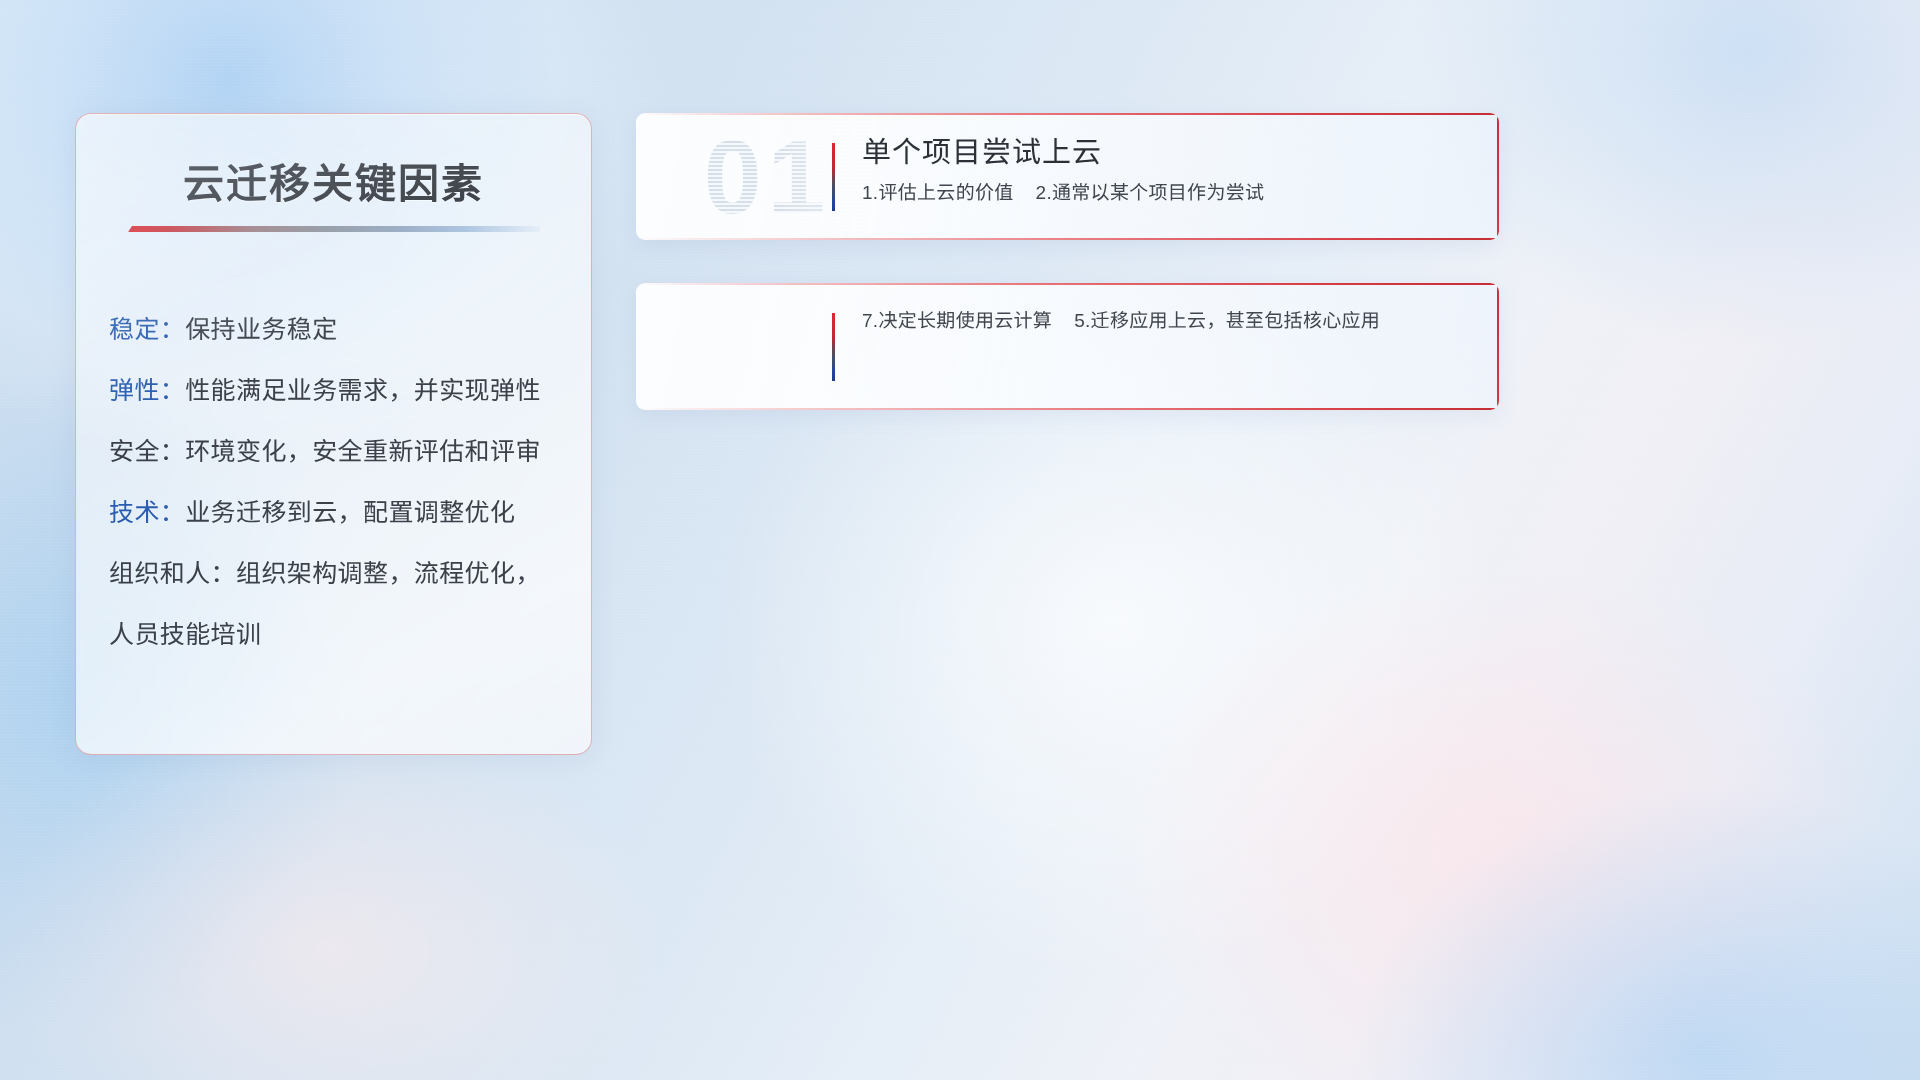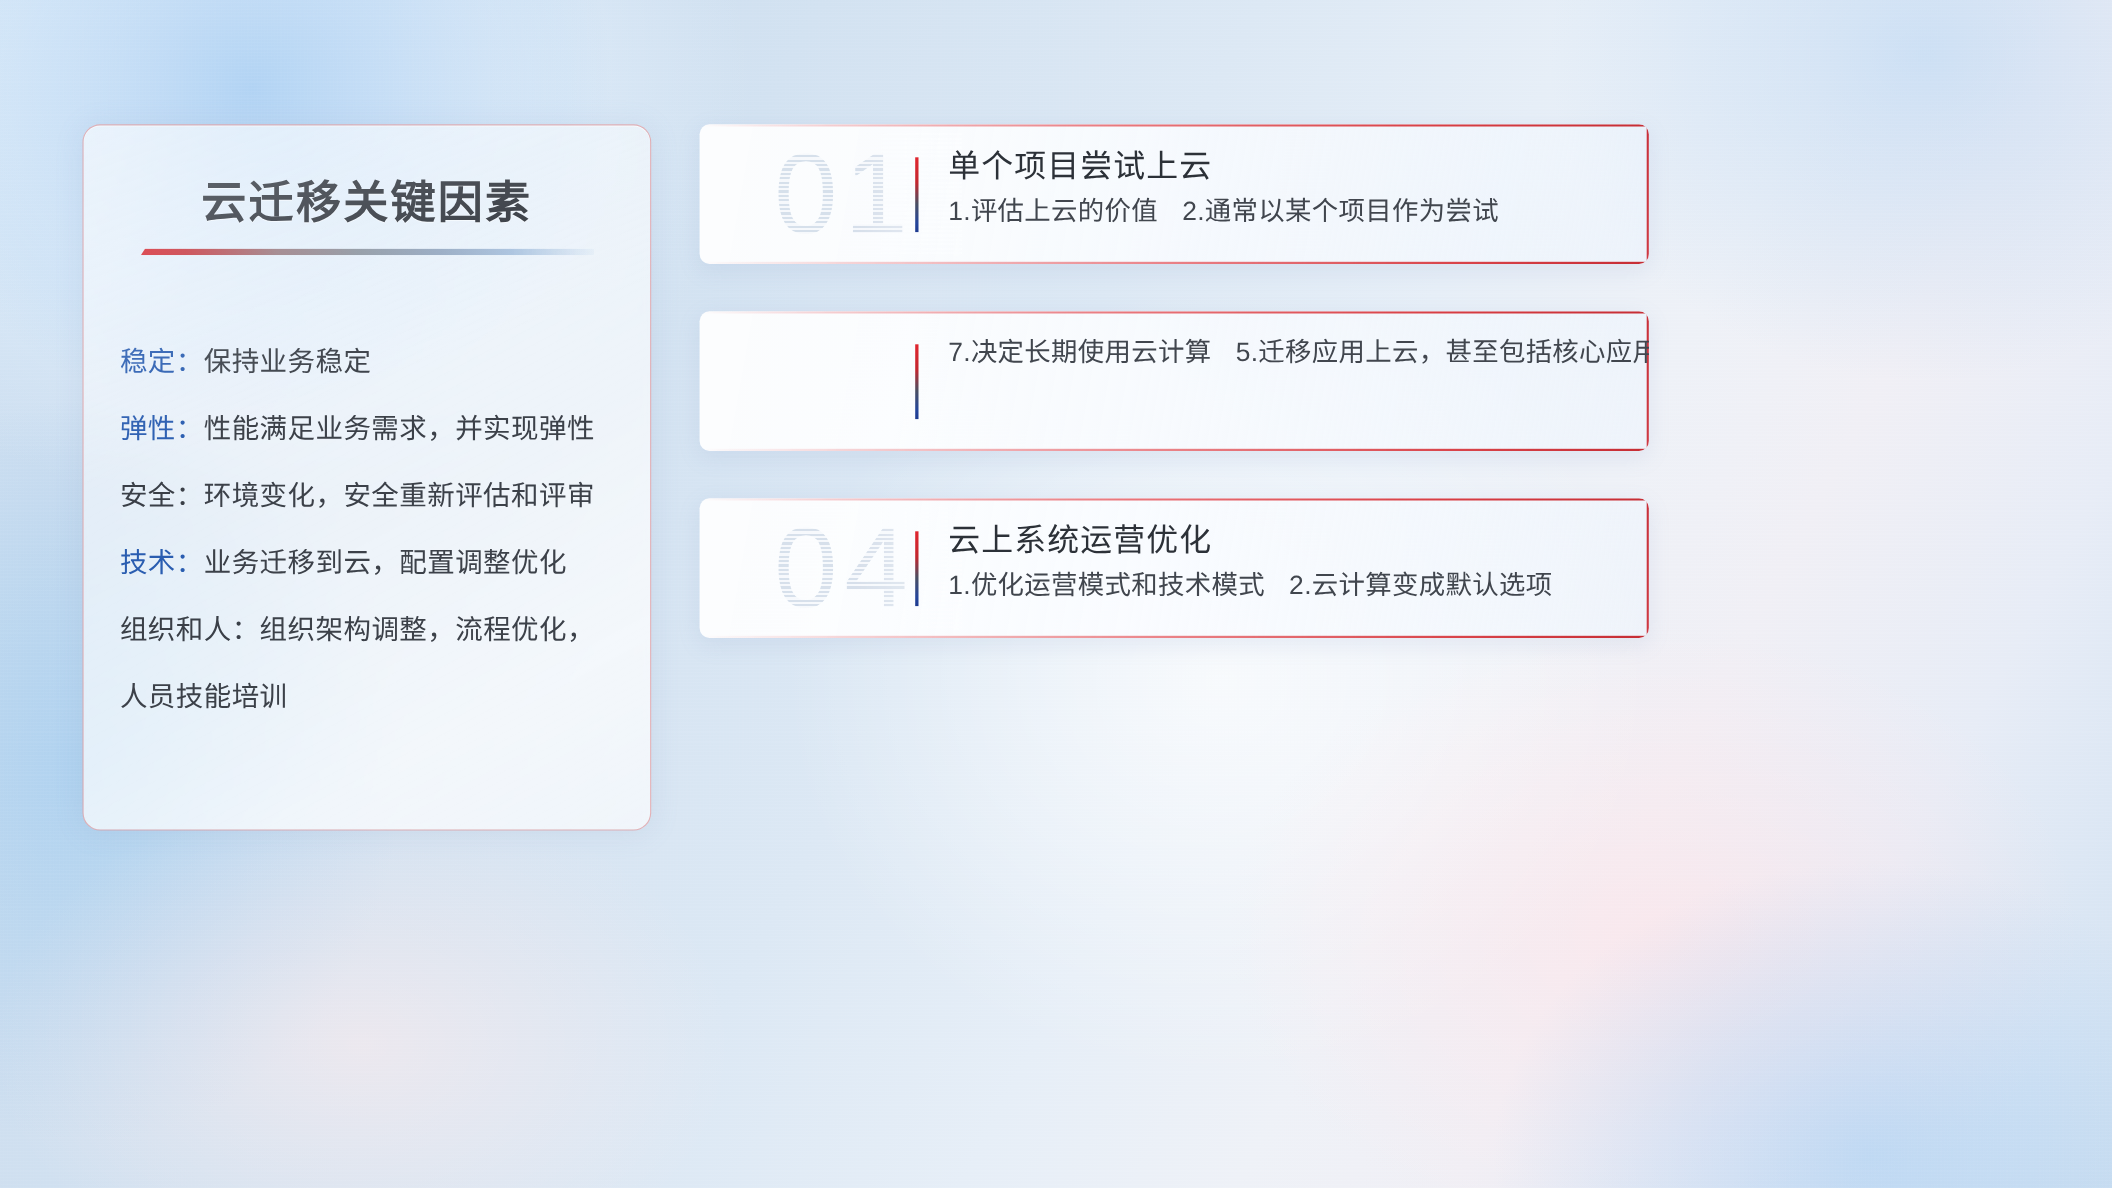--- a/index.html
+++ b/index.html
@@ -146,21 +146,21 @@
     background:linear-gradient(90deg,rgba(226,60,66,0) 0%,rgba(226,60,66,.22) 16%,rgba(226,60,66,.62) 48%,rgba(214,52,58,.92) 80%,rgba(198,45,52,1) 100%);
   }
   .card-right-edge{
     position:absolute;right:0;top:0;bottom:0;width:2px;
     background:linear-gradient(180deg,#c8303a,#cf3a43);
   }
 
   
   .ghost-num{
     position:absolute;left:24px;top:8px;width:215px;height:112px;
-    font-size:104px;font-weight:400;letter-spacing:6px;
+    font-size:104px;font-weight:700;letter-spacing:6px;
     line-height:112px;text-align:center;
     color:#9fb4cc;
     opacity:.40;
     -webkit-mask-image:repeating-linear-gradient(180deg,#000 0 2px,rgba(0,0,0,.12) 2px 4px);
     mask-image:repeating-linear-gradient(180deg,#000 0 2px,rgba(0,0,0,.12) 2px 4px);
     user-select:none;
   }
   .ghost-num::after{
     content:"";position:absolute;inset:0;
     background:linear-gradient(90deg,rgba(255,255,255,0) 55%,rgba(255,255,255,.55) 100%);
@@ -172,21 +172,21 @@
     background:linear-gradient(180deg,#e0262f 0%,#c3272f 34%,#4a4f62 62%,#24459b 88%,#1d3a8f 100%);
   }
 
   .card-text{position:absolute;left:226px;top:18px;right:24px;}
   .card-title{
     font-size:29px;font-weight:400;color:#2c3138;letter-spacing:1px;
     line-height:42px;white-space:nowrap;
   }
   .card-desc{
     margin-top:6px;
-    font-size:24px;color:#41464e;letter-spacing:.3px;
+    font-size:19px;color:#41464e;letter-spacing:.3px;
     line-height:28px;white-space:nowrap;
   }
   .gap{display:inline-block;width:22px;}
 </style>
 </head>
 <body>
 
 <div id="stage">
 
   <div class="bg-base"></div>
@@ -251,27 +251,16 @@
     <div class="card">
       <div class="card-accent-top"></div>
       <div class="card-accent-bottom"></div>
       <div class="card-right-edge"></div>
       <div class="bar"></div>
       <div class="card-text">
         <div class="card-desc"><span>7.决定长期使用云计算</span><span class="gap"></span><span>5.迁移应用上云，甚至包括核心应用</span></div>
       </div>
     </div>
 
-    <div class="card">
-      <div class="card-accent-top"></div>
-      <div class="card-accent-bottom"></div>
-      <div class="card-right-edge"></div>
-      <div class="ghost-num">04</div>
-      <div class="bar"></div>
-      <div class="card-text">
-        <div class="card-title">云上系统运营优化</div>
-        <div class="card-desc"><span>1.优化运营模式和技术模式</span><span class="gap"></span><span>2.云计算变成默认选项</span></div>
-      </div>
-    </div>
 
   </div>
 
 </div>
 
 </body></html>

